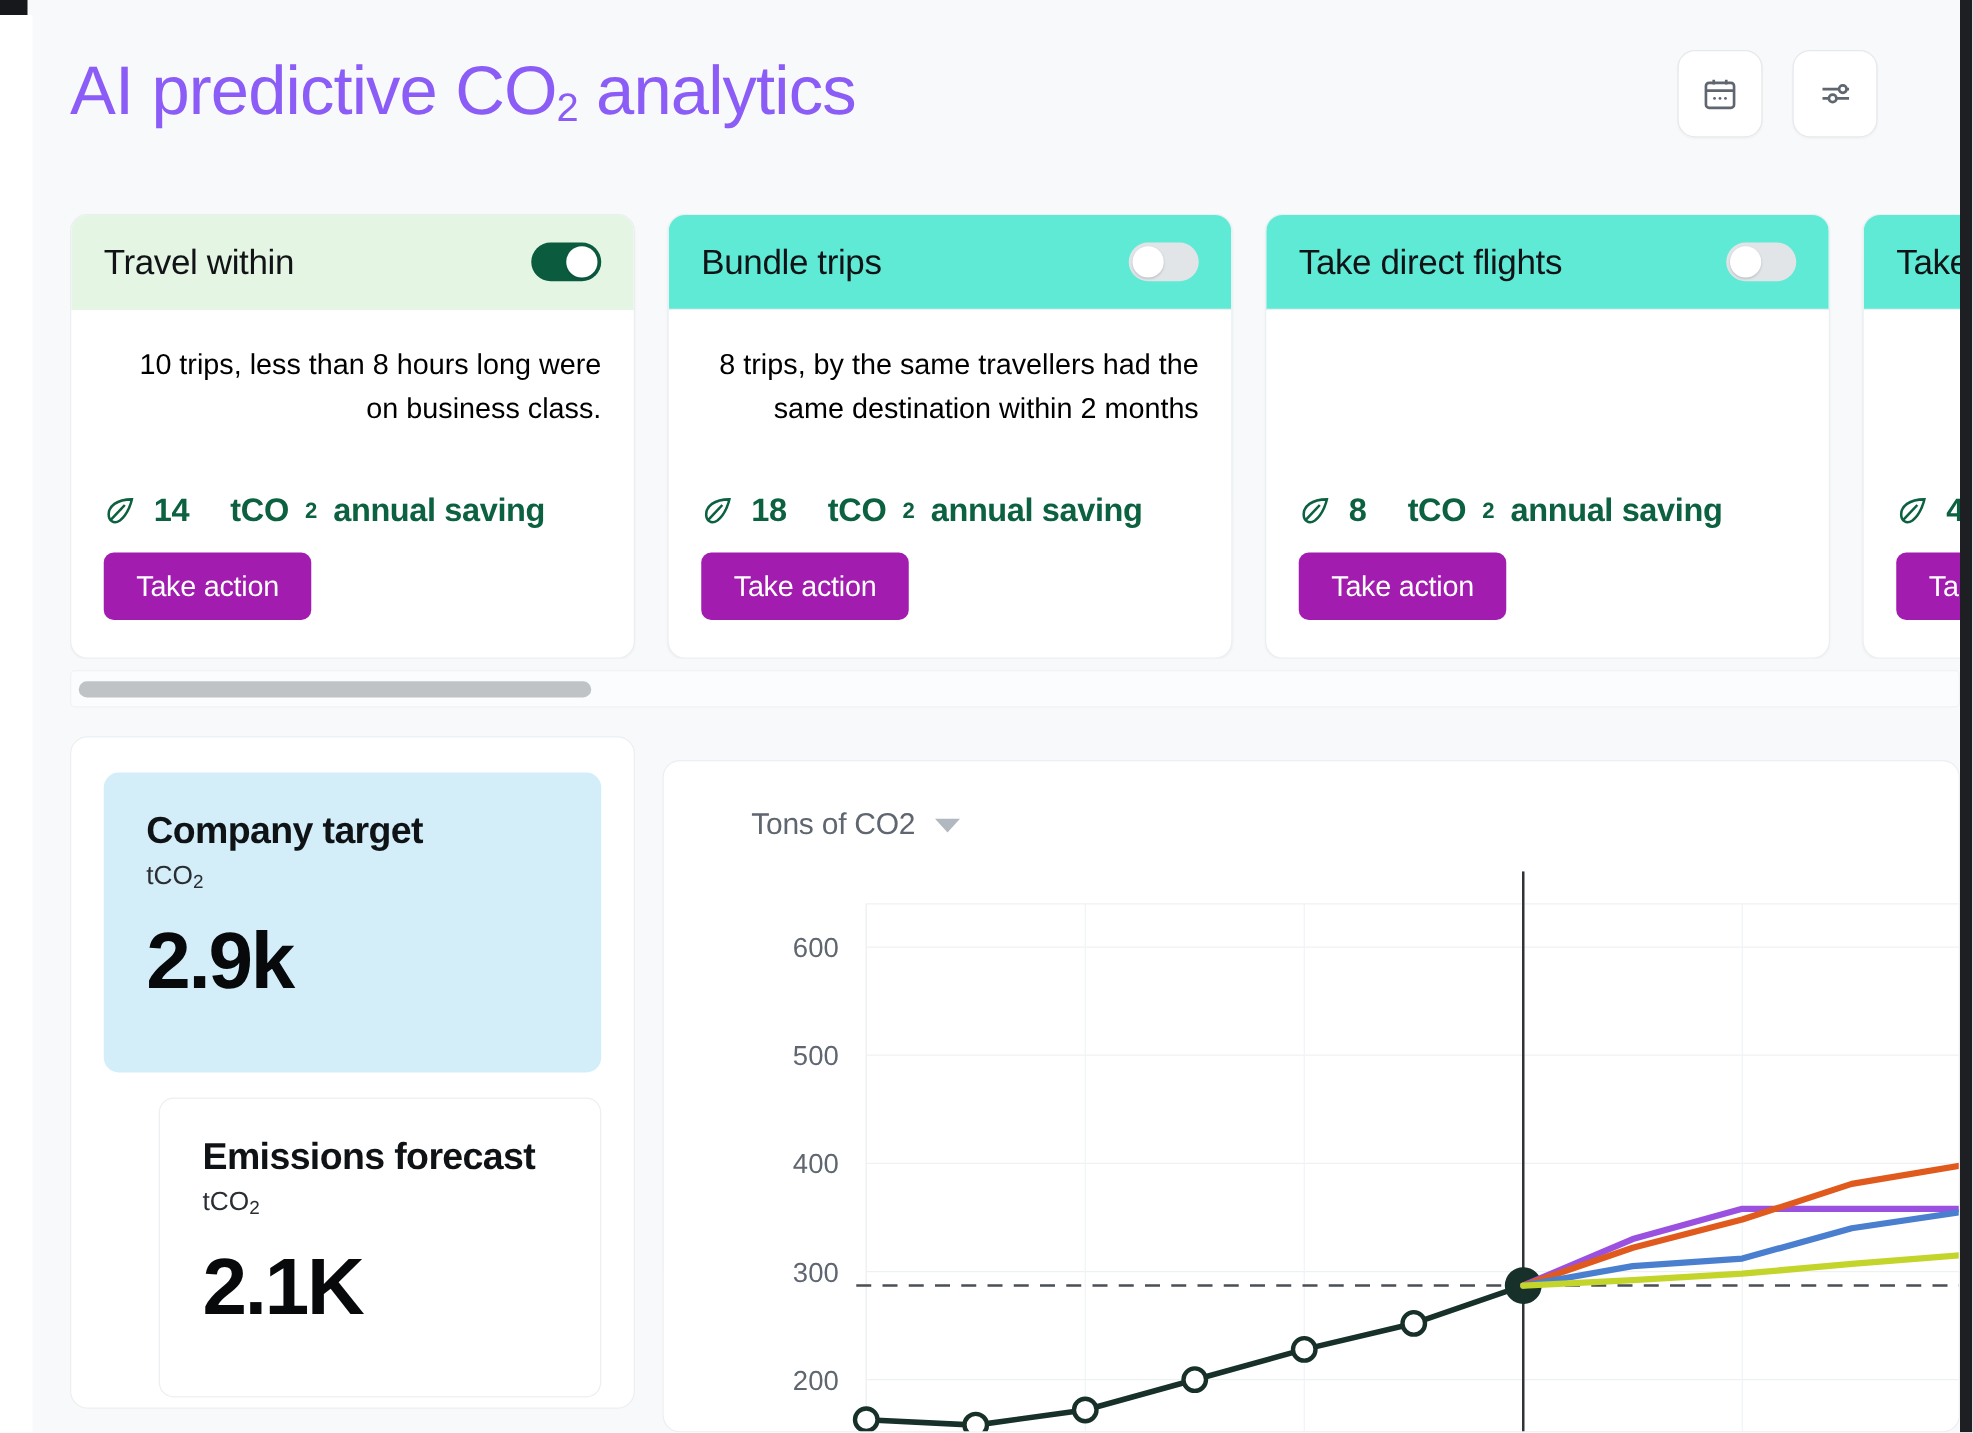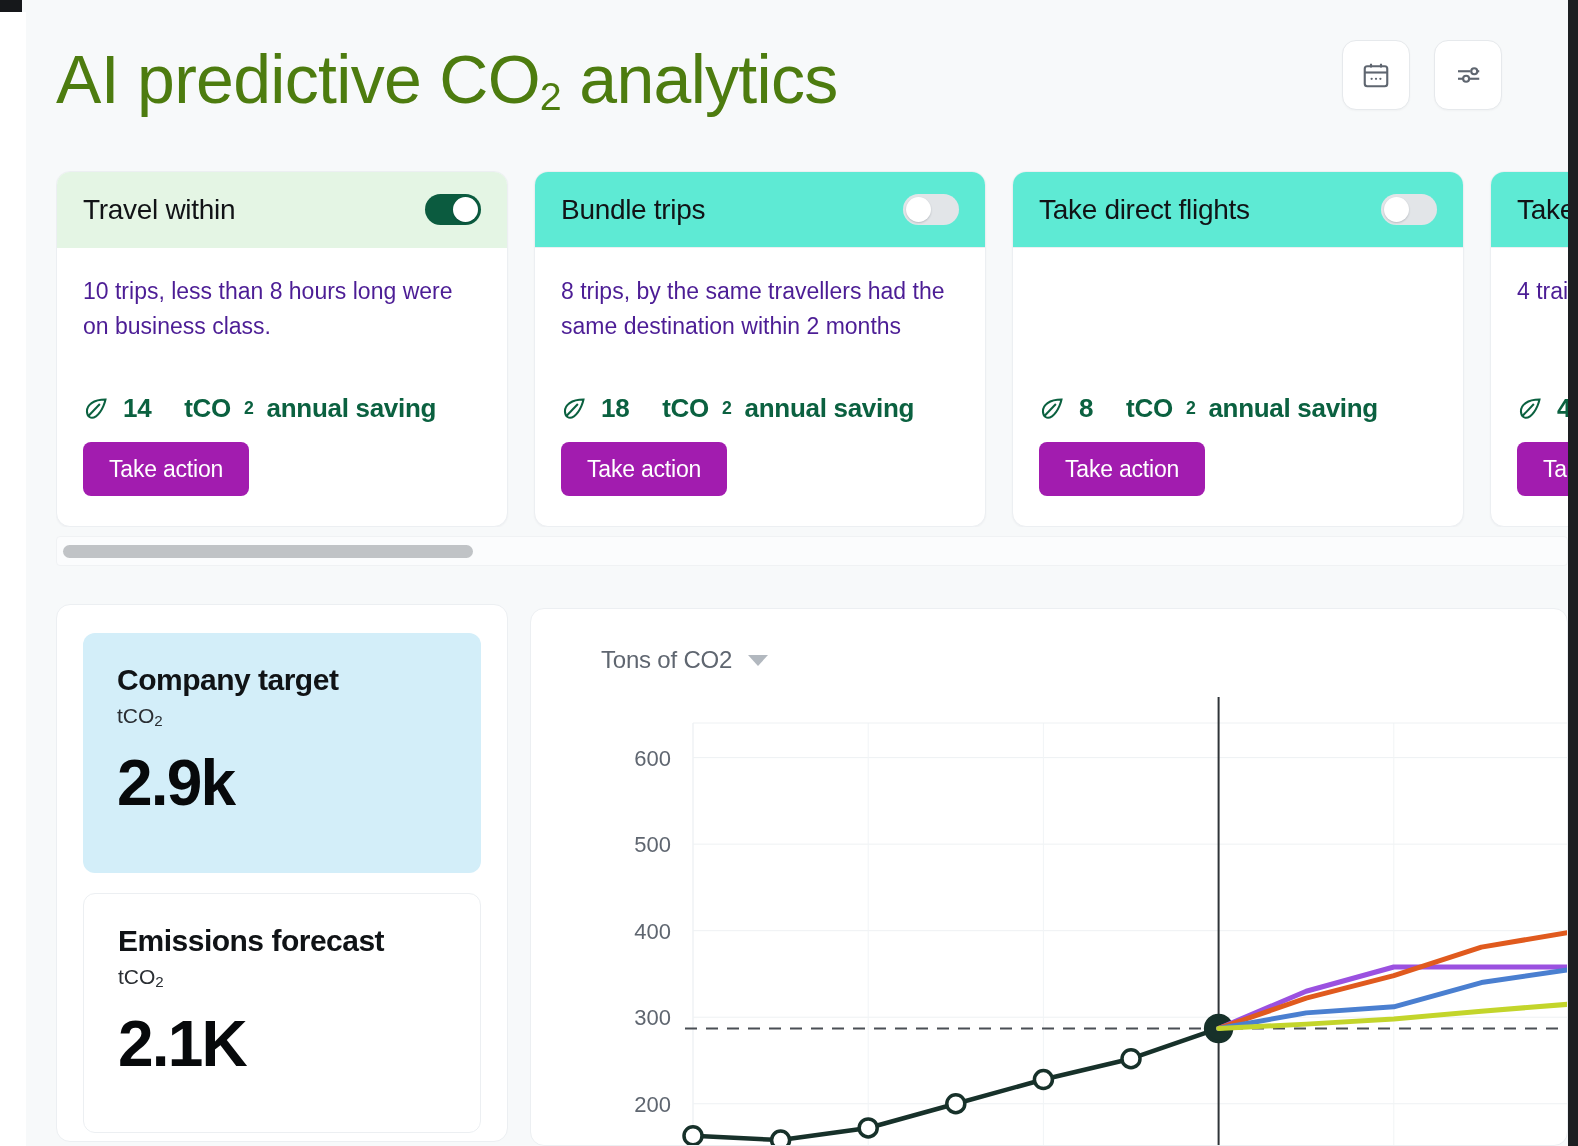--- a/index.html
+++ b/index.html
@@ -31,22 +31,22 @@
     z-index: 5;
   }
 
   
   .page-header {
     position: absolute; left: 0; top: 0;
     width: 1568px; height: 152px;
   }
   .page-title {
     position: absolute; left: 56px; top: 40px;
-    font-size: 68px; font-weight: 400; letter-spacing: -0.7px;
-    color: #4d7c0f; white-space: nowrap;
+    font-size: 55px; font-weight: 400; letter-spacing: -0.7px;
+    color: #8b5cf6; white-space: nowrap;
     font-stretch: semi-condensed;
   }
   .page-title sub {
     font-size: 0.58em; vertical-align: -0.18em;
   }
   .header-actions {
     position: absolute; right: 66px; top: 40px;
     display: flex; gap: 24px;
   }
   .icon-btn {
@@ -99,22 +99,23 @@
     box-shadow: 0 1px 2px rgba(16,24,40,0.2);
   }
   .toggle.on { background: #0b5b3f; }
   .toggle.on .knob { left: 28px; }
 
   .rec-body {
     flex: 1; padding: 26px 26px 0 26px;
     display: flex; flex-direction: column;
   }
   .rec-desc {
-    font-size: 23px; line-height: 35px; color: #4c1d95;
+    font-size: 23px; line-height: 35px; color: #000000;
     font-weight: 400;
+    text-align: right;
   }
   .rec-saving {
     margin-top: auto;
     display: flex; align-items: center; gap: 13px;
     font-size: 26px; font-weight: 700; color: #0b6140;
     letter-spacing: -0.3px; white-space: nowrap; text-align: center;
   }
   .rec-saving sub { font-size: 0.68em; vertical-align: -0.2em; }
   .leaf-ico { flex: 0 0 auto; display: block; }
   .take-action {
@@ -136,35 +137,35 @@
     border-radius: 4px;
   }
   .hscroll .thumb {
     position: absolute; left: 6px; top: 8px;
     width: 410px; height: 13px; border-radius: 7px;
     background: #c0c3c6;
   }
 
   
   .kpi-panel {
-    position: absolute; left: 56px; top: 604px;
+    position: absolute; left: 56px; top: 589px;
     width: 452px; height: 538px;
     background: #ffffff;
     border: 1px solid #eceff2;
     border-radius: 14px;
     padding: 28px 26px;
     overflow: hidden;
   }
   .kpi-card {
     border-radius: 12px; padding: 30px 34px 34px 34px;
   }
   .kpi-card.target { background: #d3eef9; height: 240px; }
   .kpi-card.forecast {
     background: #ffffff; border: 1px solid #eceff2;
-    margin-top: 20px; height: 240px;
+    margin-top: 20px; height: 240px; margin-left: 44px;
   }
   .kpi-title {
     font-size: 30px; font-weight: 700; color: #101316;
     letter-spacing: -0.5px;
   }
   .kpi-unit {
     font-size: 21px; color: #2a2e33; margin-top: 7px; font-weight: 400;
   }
   .kpi-unit sub { font-size: 0.72em; vertical-align: -0.2em; }
   .kpi-value {

